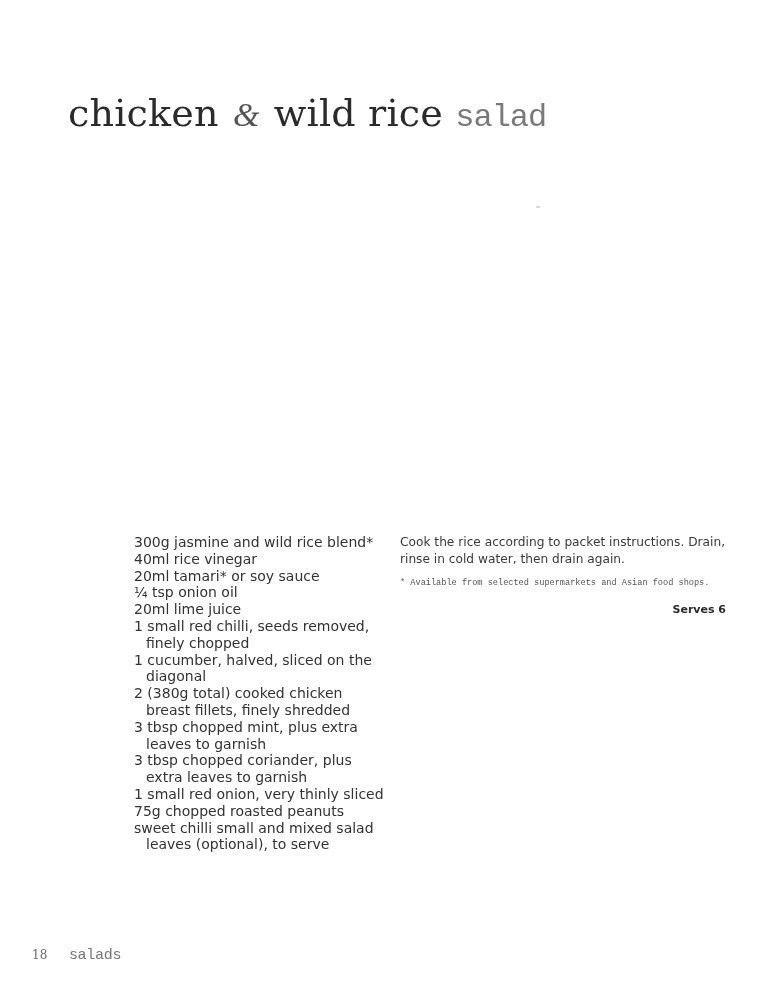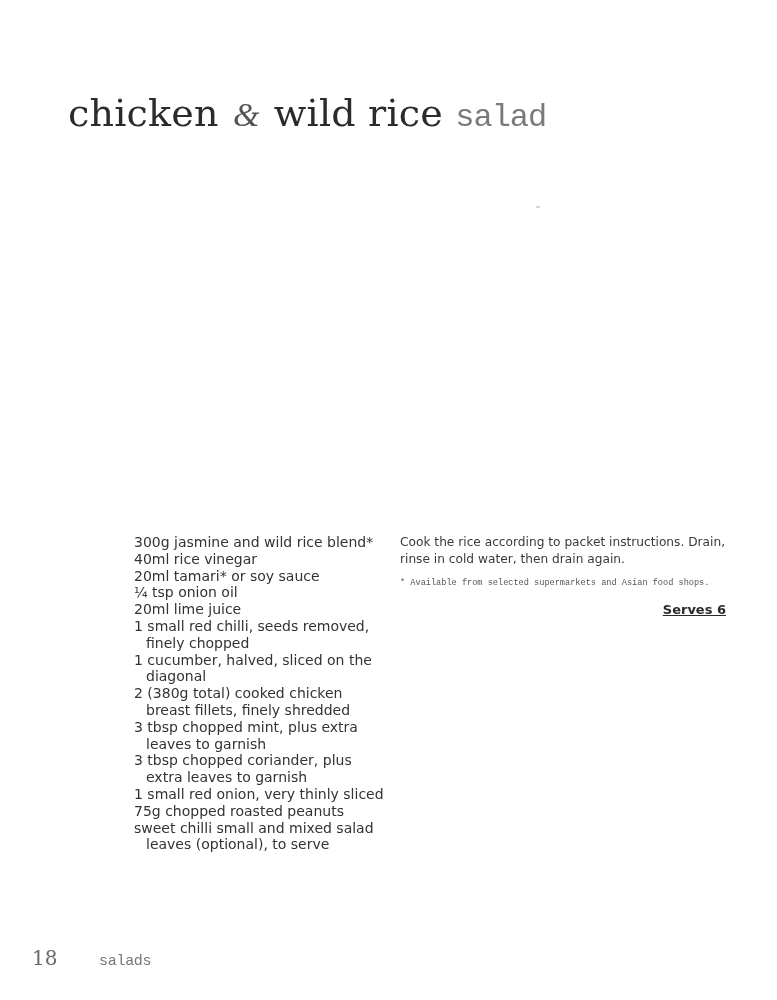--- a/index.html
+++ b/index.html
@@ -73,39 +73,38 @@
     .footnote {
       font-size: 8.6px;
       line-height: 12px;
       color: #555;
       margin-top: 8px !important;
       font-family: Liberation Mono, monospace;
     }
     .serves {
       text-align: right;
       font-weight: bold;
-      font-size: 13px;
+      font-size: 11px;
       color: #2a2a2a;
       margin-top: 12px !important;
       padding-right: 4px;
-      text-decoration: underline;
     }
     .footer {
       position: absolute;
       left: 32px;
       top: 946px;
       font-family: "Liberation Mono", monospace;
       color: #777;
       white-space: nowrap;
     }
     .footer .page-num {
       font-family: "DejaVu Serif", serif;
-      font-size: 20px;
+      font-size: 12px;
       color: #6a6a6a;
-      margin-right: 32px;
+      margin-right: 12px;
     }
     .footer .section {
       font-size: 15px;
       letter-spacing: -0.3px;
     }
     .speck {
       position: absolute;
       left: 536px;
       top: 206px;
       width: 4px;

